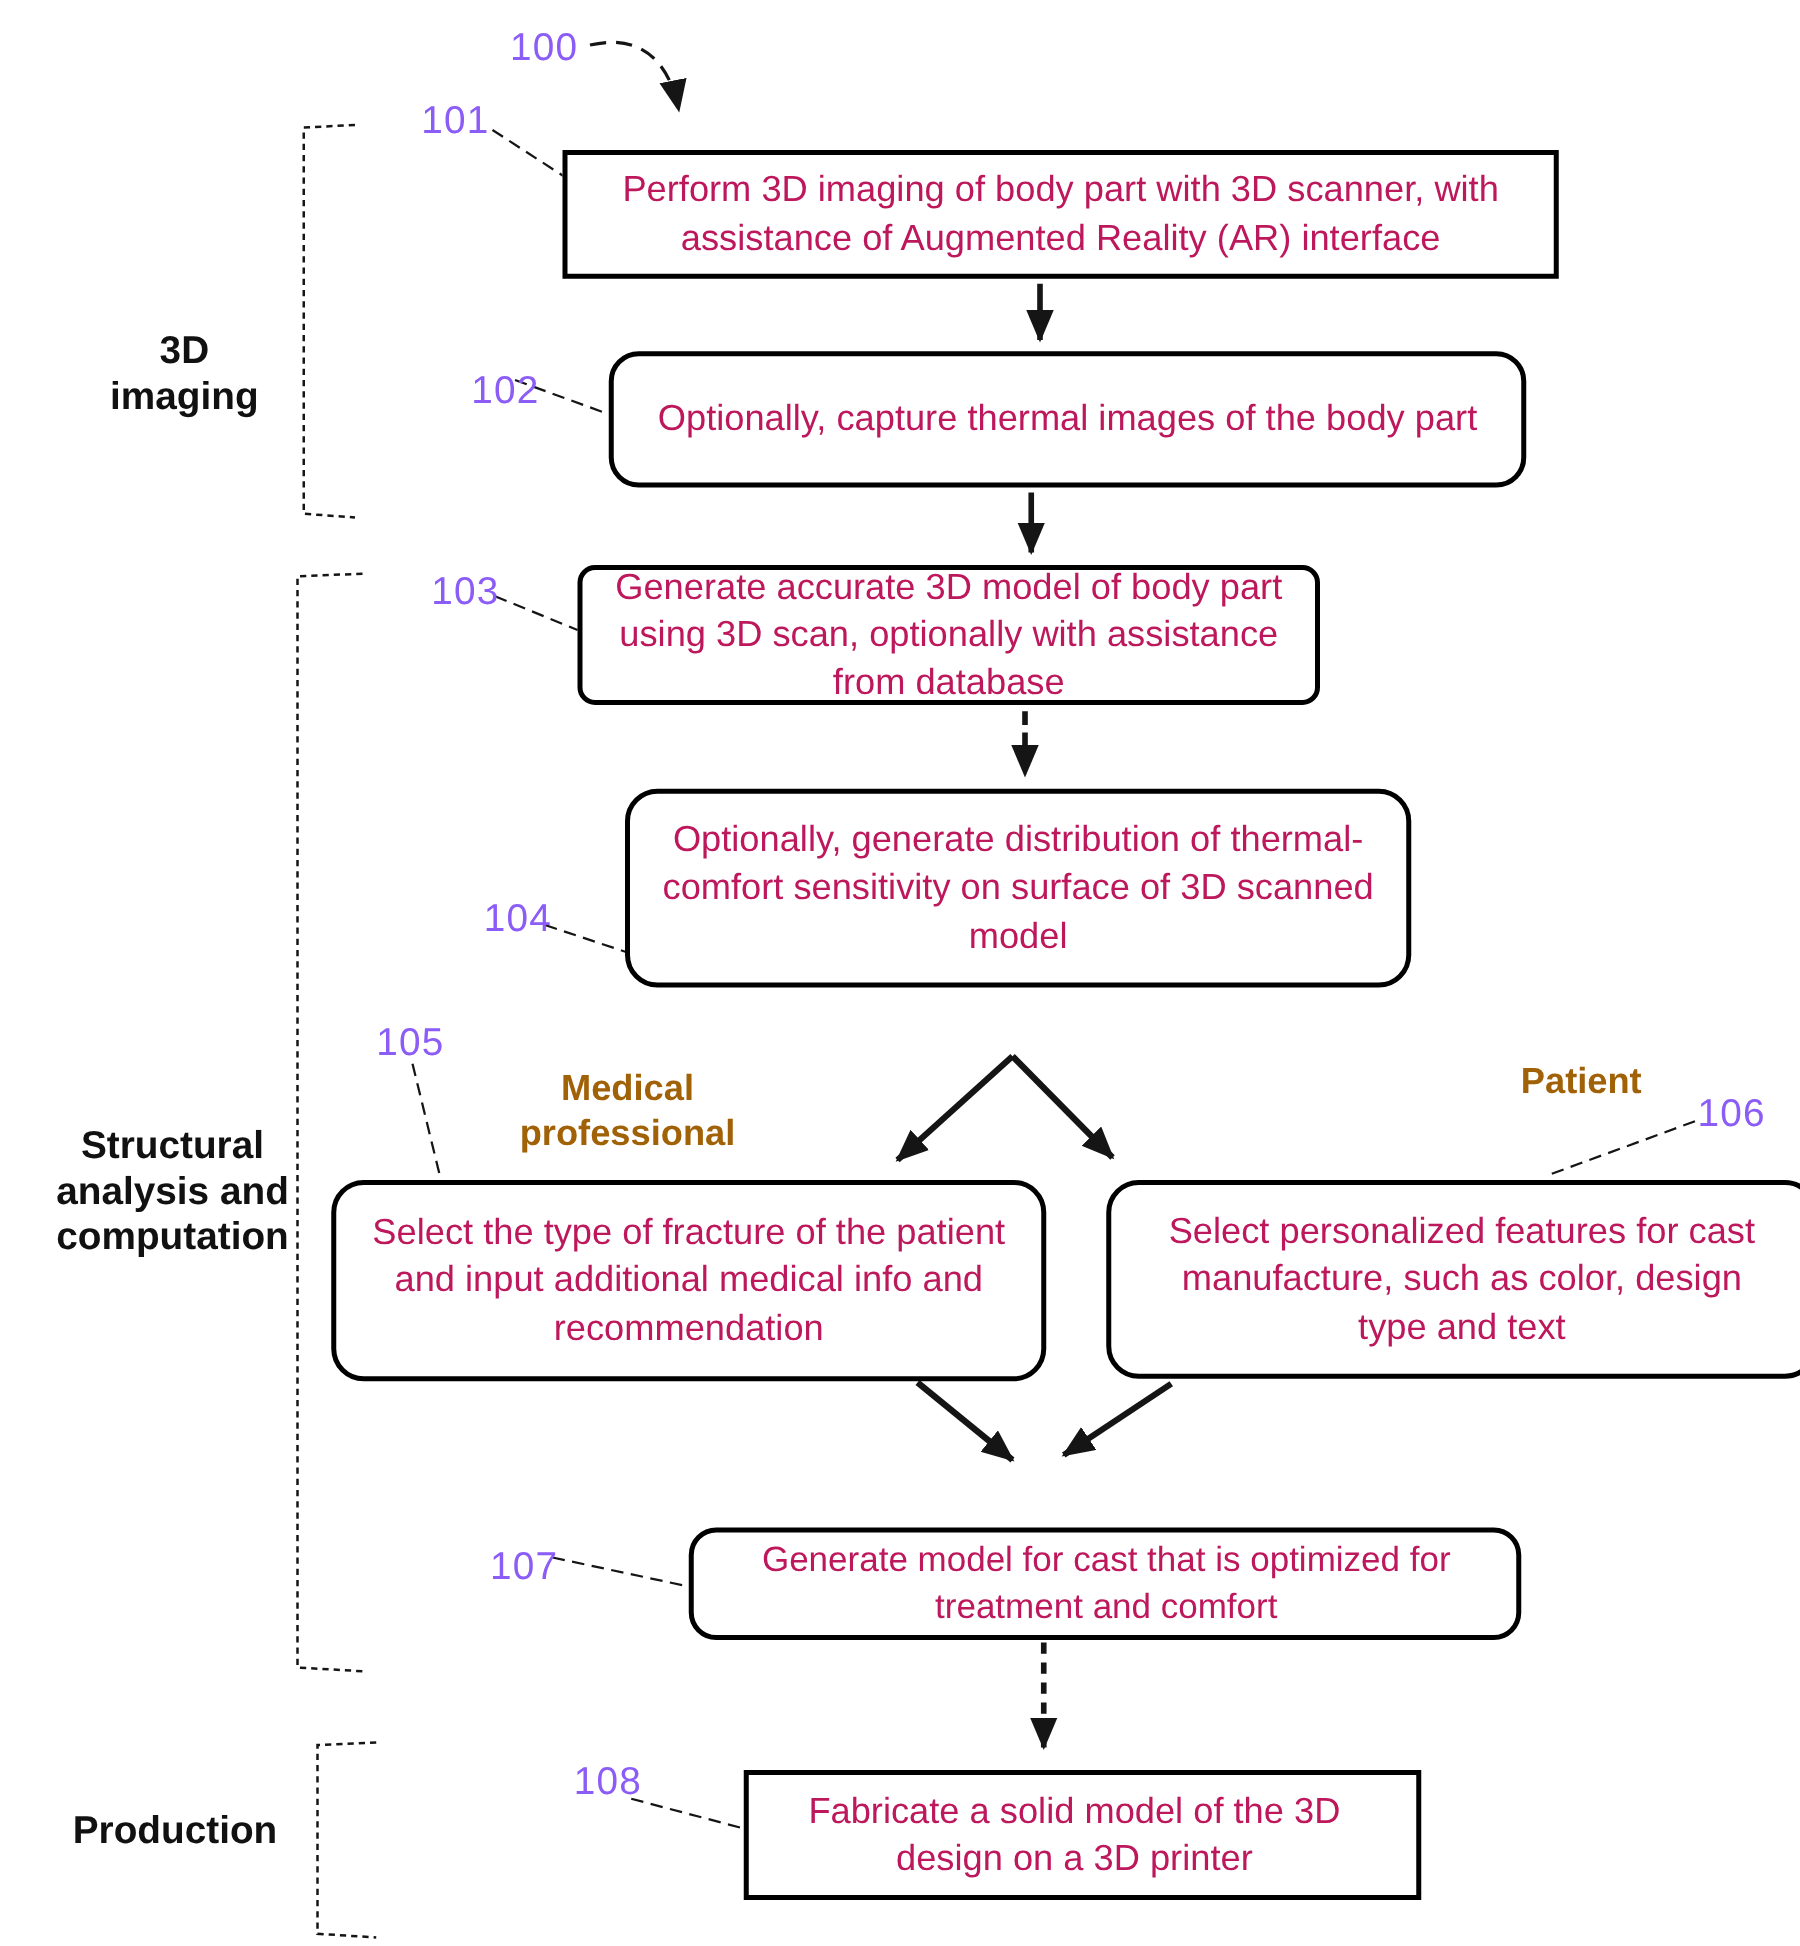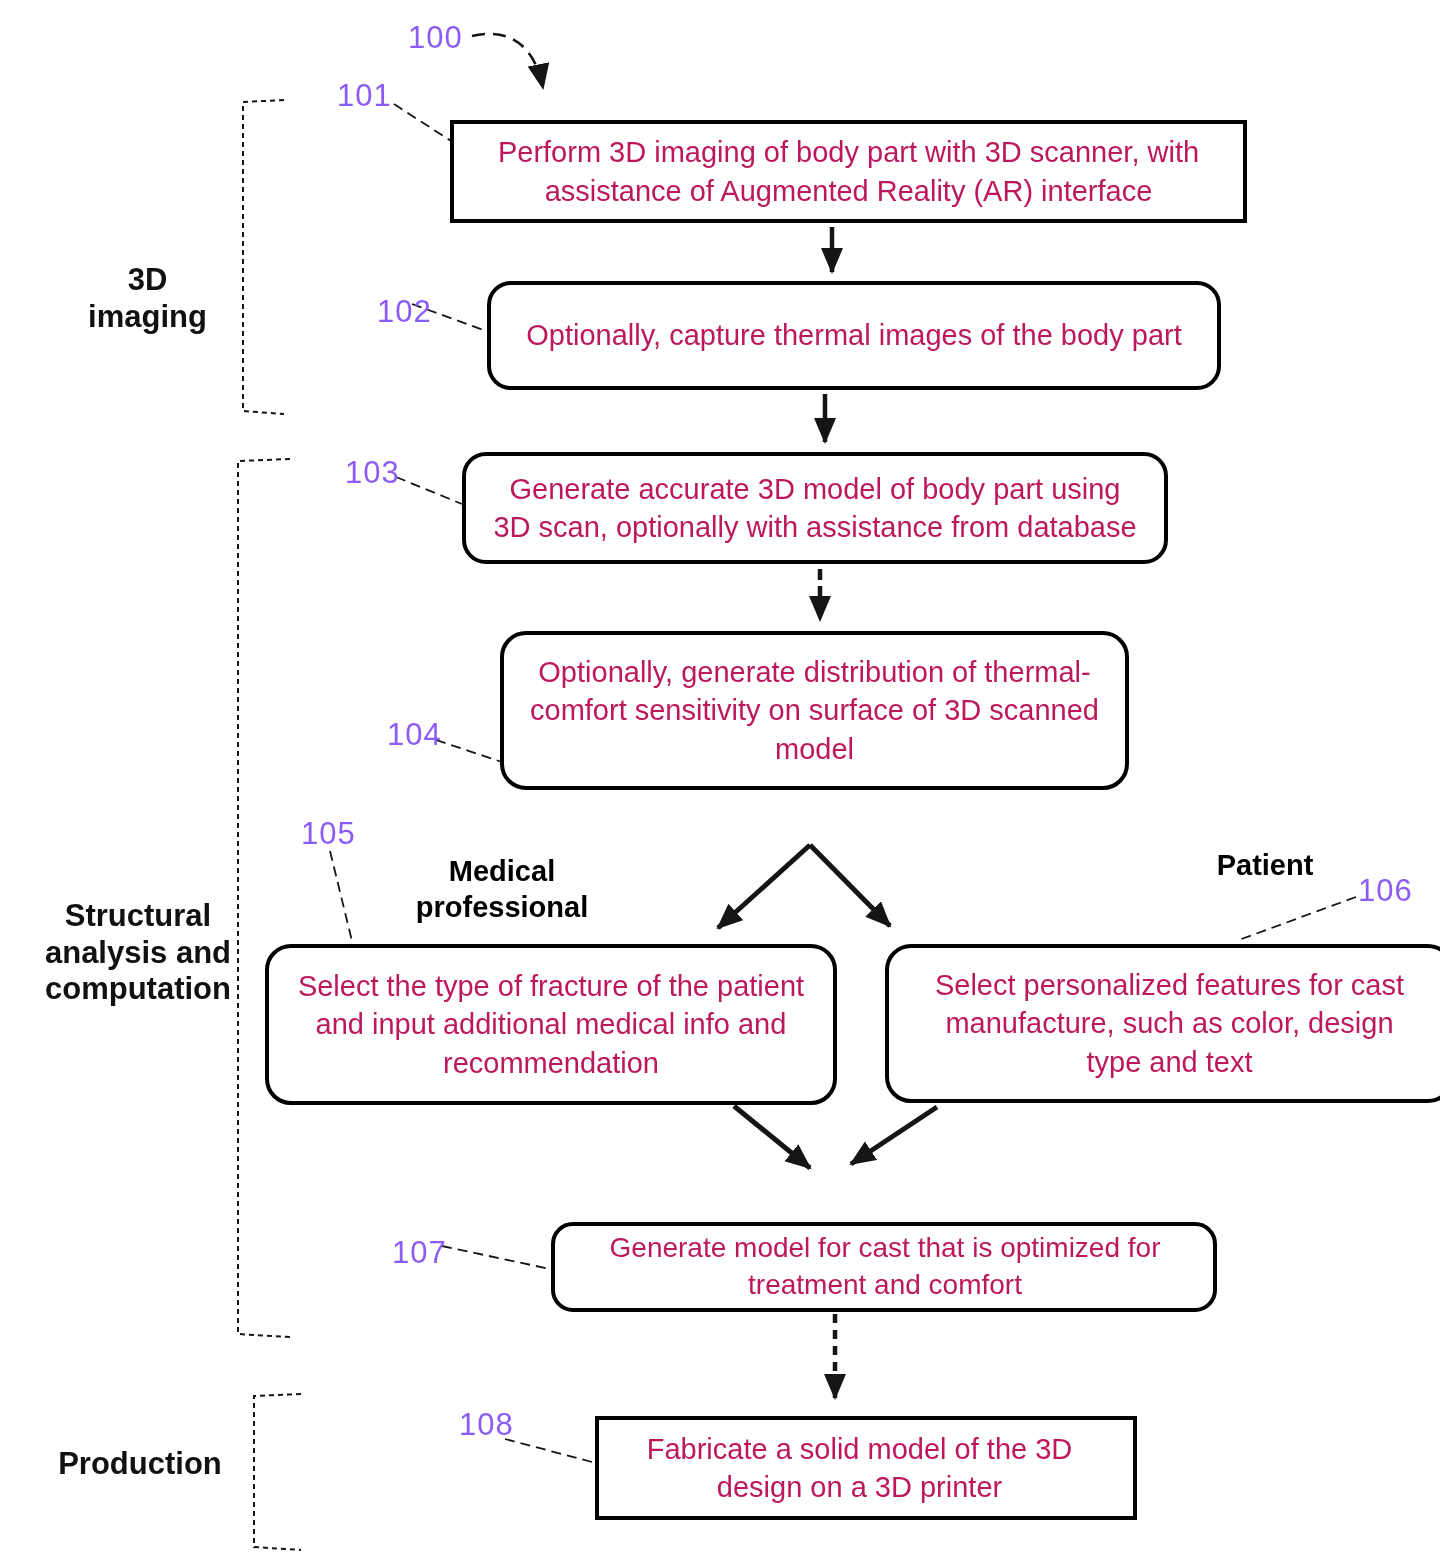--- a/index.html
+++ b/index.html
@@ -46,21 +46,21 @@
     text-align: center;
     line-height: 1.18;
     color: #111111;
   }
   .actor-label {
     position: absolute;
     font-weight: bold;
     font-size: 29px;
     text-align: center;
     line-height: 1.25;
-    color: #000000;
+    color: #a16207;
   }
 </style>
 </head>
 <body>
 
 <div class="canvas">
 
   <svg class="overlay" viewBox="0 0 1440 1557">
     <defs>
       <marker id="ah" markerUnits="userSpaceOnUse" markerWidth="28" markerHeight="24" refX="24" refY="11" orient="auto">
@@ -109,21 +109,21 @@
   <div class="section-label" style="left:38px; top:898px; width:200px;">Structural analysis and computation</div>
   <div class="section-label" style="left:55px; top:1446px; width:170px;">Production</div>
 
   <div class="actor-label" style="left:410px; top:853px; width:184px;">Medical professional</div>
   <div class="actor-label" style="left:1205px; top:847px; width:120px;">Patient</div>
 
   <div class="step-box" style="left:450px; top:120px; width:797px; height:103px;">Perform 3D imaging of body part with 3D scanner, with assistance of Augmented Reality (AR) interface</div>
 
   <div class="step-box rounded" style="left:487px; top:281px; width:734px; height:109px; border-radius:24px;">Optionally, capture thermal images of the body part</div>
 
-  <div class="step-box rounded" style="left:462px; top:452px; width:706px; height:112px; border-radius:24px;">Generate accurate 3D model of body part using 3D scan, optionally with assistance from database</div>
+  <div class="step-box rounded" style="left:462px; top:452px; width:594px; height:112px; border-radius:14px;">Generate accurate 3D model of body part using 3D scan, optionally with assistance from database</div>
 
   <div class="step-box rounded" style="left:500px; top:631px; width:629px; height:159px;">Optionally, generate distribution of thermal-comfort sensitivity on surface of 3D scanned model</div>
 
   <div class="step-box rounded" style="left:265px; top:944px; width:572px; height:161px;">Select the type of fracture of the patient and input additional medical info and recommendation</div>
 
   <div class="step-box rounded" style="left:885px; top:944px; width:569px; height:159px;">Select personalized features for cast manufacture, such as color, design type and text</div>
 
   <div class="step-box rounded" style="left:551px; top:1222px; width:666px; height:90px; border-radius:22px; font-size:28px;padding-left:28px;">Generate model for cast that is optimized for treatment and comfort</div>
 
   <div class="step-box" style="left:595px; top:1416px; width:542px; height:104px;padding-left:13px;">Fabricate a solid model of the 3D design on a 3D printer</div>

